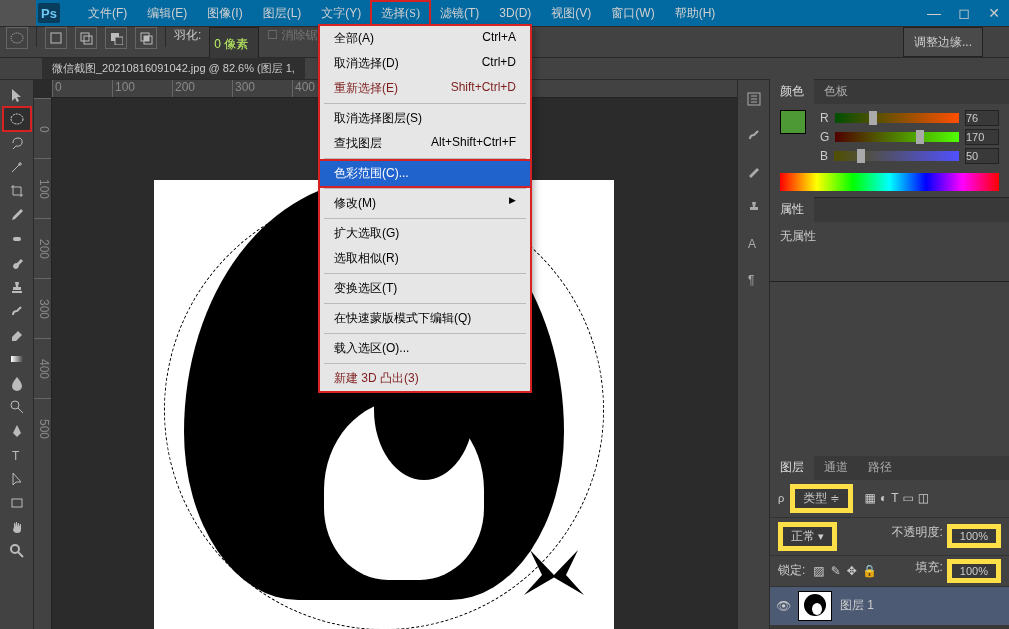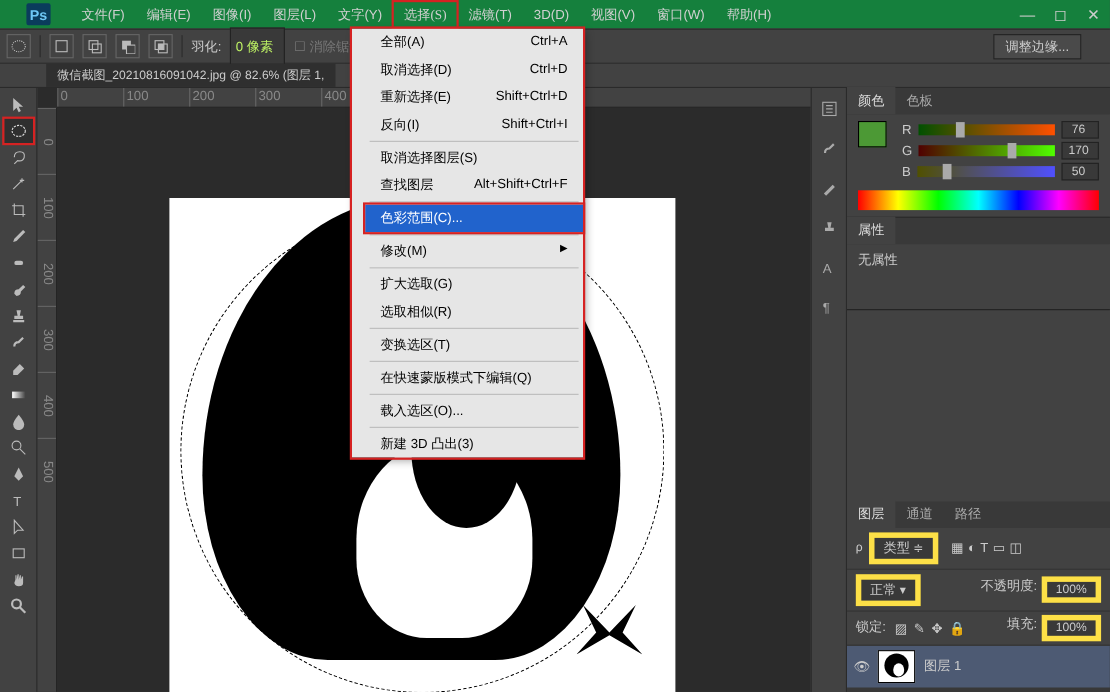--- a/index.html
+++ b/index.html
@@ -1,27 +1,27 @@
 <!DOCTYPE html>
 <html><head>
 <meta charset="utf-8">
 <style>
 * { margin: 0; padding: 0; box-sizing: border-box; font-family: "Microsoft YaHei", Arial, sans-serif; font-size: 12px; }
 body { background: #535353; width: 1009px; height: 629px; overflow: hidden; position: relative; color: #ccc; }
 
 
-.menubar { height: 26px; background: #15803d; display: flex; align-items: center; padding-left: 24px; }
+.menubar { height: 26px; background: #0369a1; display: flex; align-items: center; padding-left: 2px; margin-left: 36px; }
 .ps-logo { width: 22px; height: 20px; background: #0a3c5c; color: #6ec7f5; font-weight: bold; display: flex; align-items: center; justify-content: center; font-size: 13px; border-radius: 2px; margin-right: 18px; }
 .menu-item { padding: 4px 10px; cursor: pointer; color: #d0d0d0; }
 .menu-item.highlighted { outline: 2px solid #d62222; outline-offset: -1px; font-family: Liberation Serif, serif; }
 .window-controls { margin-left: auto; display: flex; }
 .win-btn { width: 30px; height: 20px; display: flex; align-items: center; justify-content: center; color: #ccc; cursor: pointer; font-size: 14px; }
 
 
-.options-bar { height: 32px; background: #424242; border-top: 1px solid #2a2a2a; border-bottom: 1px solid #2a2a2a; display: flex; align-items: center; padding: 0 6px; gap: 8px; }
+.options-bar { height: 32px; background: #424242; border-top: 1px solid #2a2a2a; border-bottom: 1px solid #2a2a2a; display: flex; padding: 0 6px; gap: 8px; }
 .opt-icon { width: 22px; height: 22px; border: 1px solid #666; display: flex; align-items: center; justify-content: center; }
 .opt-sep { width: 1px; height: 20px; background: #2a2a2a; }
 .feather-label { color: #ccc; }
 .feather-input { width: 50px; height: 18px; background: #393939; border: 1px solid #222; color: #bef264; padding: 16px 4px; }
 .refine-btn { background: #4a4a4a; border: 1px solid #222; padding: 2px 10px; color: #ccc; margin-left: auto; margin-right: 20px; }
 
 
 .doc-tabs { height: 22px; background: #424242; display: flex; align-items: center; padding-left: 42px; border-bottom: 1px solid #2a2a2a; }
 .doc-tab { background: #2f2f2f; padding: 3px 10px; color: #ccc; font-size: 11px; }
 
@@ -40,23 +40,23 @@
 .ruler-v span { flex: 0 0 60px; border-top: 1px solid #666; padding-top: 2px; text-align: center; writing-mode: vertical-rl; }
 .canvas { position: absolute; left: 120px; top: 100px; width: 460px; height: 460px; background: #fff; }
 .silhouette { position: absolute; inset: 0; }
 .sil-circle { position: absolute; left: 10px; top: 10px; width: 440px; height: 440px; border: 1px dashed #000; border-radius: 50%; }
 .sil-hair { position: absolute; left: 30px; top: 0; width: 380px; height: 420px; background: #000; border-radius: 50% 50% 30% 30% / 60% 60% 40% 40%; }
 .sil-face { position: absolute; left: 170px; top: 220px; width: 160px; height: 180px; background: #fff; border-radius: 50% 50% 40% 40%; }
 .sil-bangs { position: absolute; left: 220px; top: 160px; width: 100px; height: 140px; background: #000; border-radius: 0 0 60% 60%; }
 .butterfly { position: absolute; right: 30px; bottom: 40px; width: 60px; height: 50px; background: #000; clip-path: polygon(50% 50%, 10% 0%, 30% 50%, 0% 90%, 50% 55%, 100% 90%, 70% 50%, 90% 0%); }
 
 
-.dropdown { position: absolute; left: 320px; top: 26px; width: 210px; background: #e6e6e6; box-shadow: 3px 3px 8px rgba(0,0,0,.4); z-index: 100; outline: 2px solid #d62222; outline-offset: 0; padding-left: 12px; }
+.dropdown { position: absolute; left: 320px; top: 26px; width: 210px; background: #e6e6e6; box-shadow: 3px 3px 8px rgba(0,0,0,.4); z-index: 100; outline: 2px solid #d62222; outline-offset: 0; }
 .dd-item { display: flex; justify-content: space-between; padding: 4px 14px; color: #000; cursor: pointer; font-size: 12px; }
-.dd-item.disabled { color: #000000; cursor: default; }
+.dd-item.disabled { color: #7f1d1d; cursor: default; }
 .dd-item.selected { background: #2163cc; color: #fff; outline: 2px solid #d62222; }
 .dd-sep { height: 1px; background: #bbb; margin: 2px 4px; }
 .dd-arrow { font-size: 9px; }
 
 
 .vert-dock { width: 32px; background: #424242; border-left: 1px solid #2a2a2a; display: flex; flex-direction: column; align-items: center; padding-top: 10px; gap: 18px; }
 .dock-icon { width: 20px; height: 18px; color: #aaa; display: flex; align-items: center; justify-content: center; }
 
 .right-panels { width: 240px; background: #424242; border-left: 1px solid #2a2a2a; display: flex; flex-direction: column; }
 .panel-tabs { display: flex; background: #393939; height: 24px; align-items: flex-end; }
@@ -64,21 +64,21 @@
 .panel-tab.active { background: #424242; color: #ddd; }
 .panel-body { padding: 6px 10px; border-bottom: 1px solid #222; }
 
 .color-row { display: flex; align-items: center; gap: 6px; margin-bottom: 3px; }
 .swatch { width: 26px; height: 24px; background: #4c9935; border: 1px solid #000; margin-right: 6px; }
 .slider-track { flex: 1; height: 10px; background: linear-gradient(to right, #000, #0f0); position: relative; }
 .slider-track.r { background: linear-gradient(to right, #005000, #ff5000); }
 .slider-track.g { background: linear-gradient(to right, #500000, #50ff00); }
 .slider-track.b { background: linear-gradient(to right, #505000, #5050ff); }
 .slider-thumb { position: absolute; top: -2px; width: 8px; height: 14px; background: #aaa; }
-.val-input { width: 34px; height: 16px; background: #393939; border: 1px solid #222; color: #ccc; text-align: center; padding-right: 3px; font-size: 11px; }
+.val-input { width: 34px; height: 16px; background: #393939; border: 1px solid #222; color: #ccc; text-align: left; padding-right: 3px; font-size: 11px; }
 .spectrum { height: 18px; margin-top: 6px; background: linear-gradient(to right, red, yellow, lime, cyan, blue, magenta, red); }
 
 .layers-panel { flex: 1; display: flex; flex-direction: column; }
 .layer-controls { display: flex; align-items: center; padding: 4px 8px; gap: 6px; border-bottom: 1px solid #333; }
 .blend-select { background: #393939; border: 5px solid #fde047; color: #ccc; padding: 1px 8px; font-size: 11px; }
 .opacity-box { margin-left: auto; font-size: 11px; display: flex; align-items: flex-start; gap: 4px; }
 .lock-row { display: flex; align-items: center; padding: 3px 8px; gap: 8px; border-bottom: 1px solid #333; font-size: 11px; }
 .lock-icons { display: flex; gap: 6px; }
 .layer-list { flex: 1; background: #383838; overflow: auto; }
 .layer-row { display: flex; align-items: center; padding: 4px 6px; gap: 8px; background: #4d5a73; }
@@ -439,24 +439,20 @@
       <span>Ctrl+A</span>
     </div>
     <div class="dd-item">
       <span>取消选择(D)</span>
       <span>Ctrl+D</span>
     </div>
     <div class="dd-item disabled">
       <span>重新选择(E)</span>
       <span>Shift+Ctrl+D</span>
     </div>
-    <div class="dd-item">
-      <span>反向(I)</span>
-      <span>Shift+Ctrl+I</span>
-    </div>
     <div class="dd-sep"></div>
     <div class="dd-item">
       <span>取消选择图层(S)</span>
       <span></span>
     </div>
     <div class="dd-item">
       <span>查找图层</span>
       <span>Alt+Shift+Ctrl+F</span>
     </div>
     <div class="dd-sep"></div>

